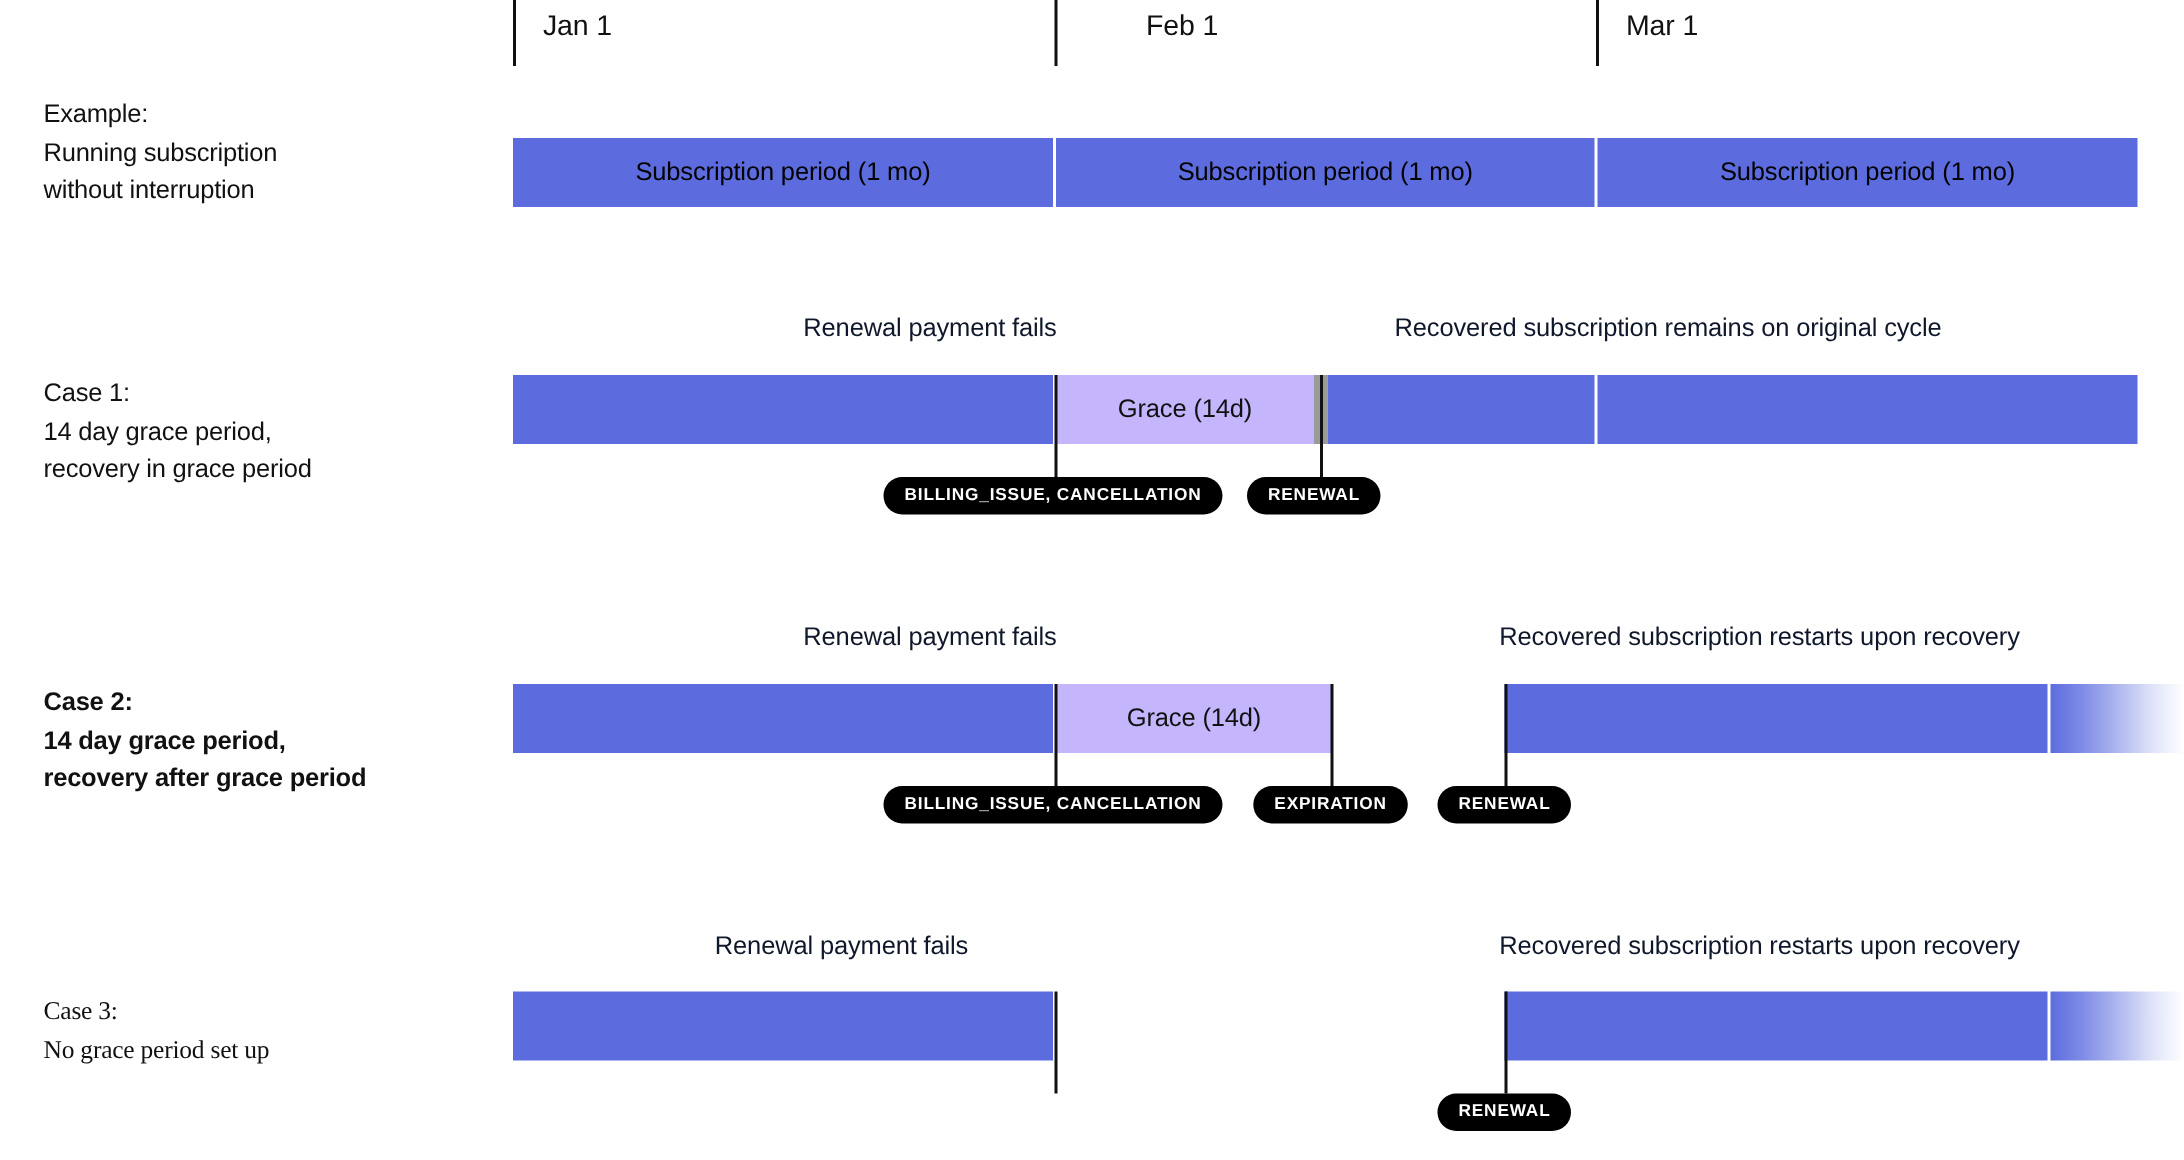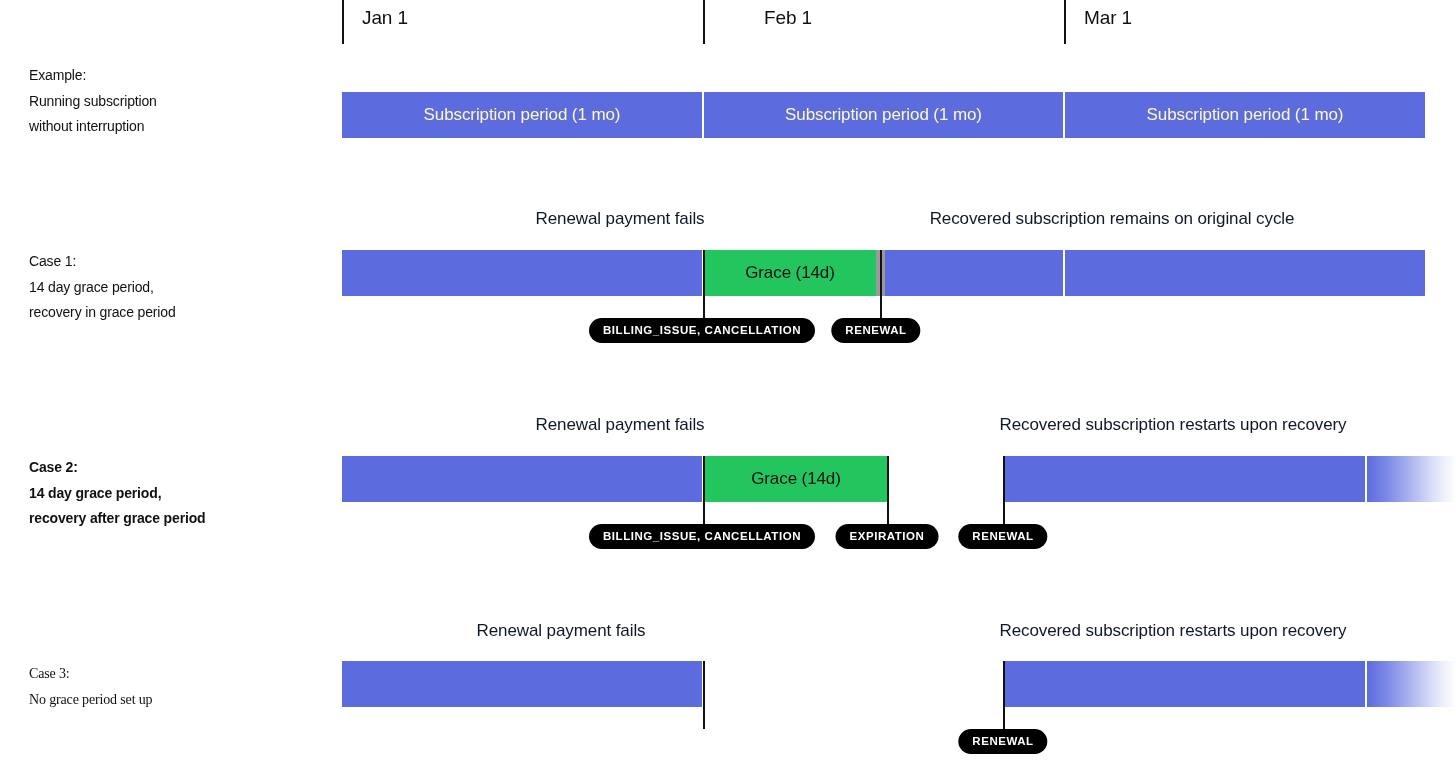--- a/index.html
+++ b/index.html
@@ -34,50 +34,50 @@
     color: #111111;
     white-space: nowrap;
     letter-spacing: -0.1px;
   }
 
   
   .row-label {
     position: absolute;
     left: 29px;
     width: 300px;
-    font-size: 14px;
+    font-size: 17px;
     line-height: 25.5px;
     color: #111111;
     letter-spacing: -0.15px;
     white-space: pre-line;
   }
 
   
   .seg {
     position: absolute;
     height: 46px;
     background: #5c6cde;
   }
   .seg.grace {
-    background: #22c55e;
+    background: #c4b5fd;
   }
   .seg.divider {
     background: #9a9a9a;
   }
   .seg.fade {
     background: linear-gradient(to right, #5c6cde 0%, #7c89e6 22%, #aab3ee 48%, #dfe3f8 76%, #ffffff 100%);
   }
   .seg-text {
     position: absolute;
     left: 0; right: 0; top: 0;
     height: 46px;
     line-height: 46px;
     text-align: center;
     font-size: 17px;
-    color: #fef9c3;
+    color: #000000;
     letter-spacing: -0.1px;
     white-space: nowrap;
     overflow: hidden;
   }
   .seg.grace .seg-text { color: #111111; }
 
   
   .note {
     position: absolute;
     font-size: 17px;

